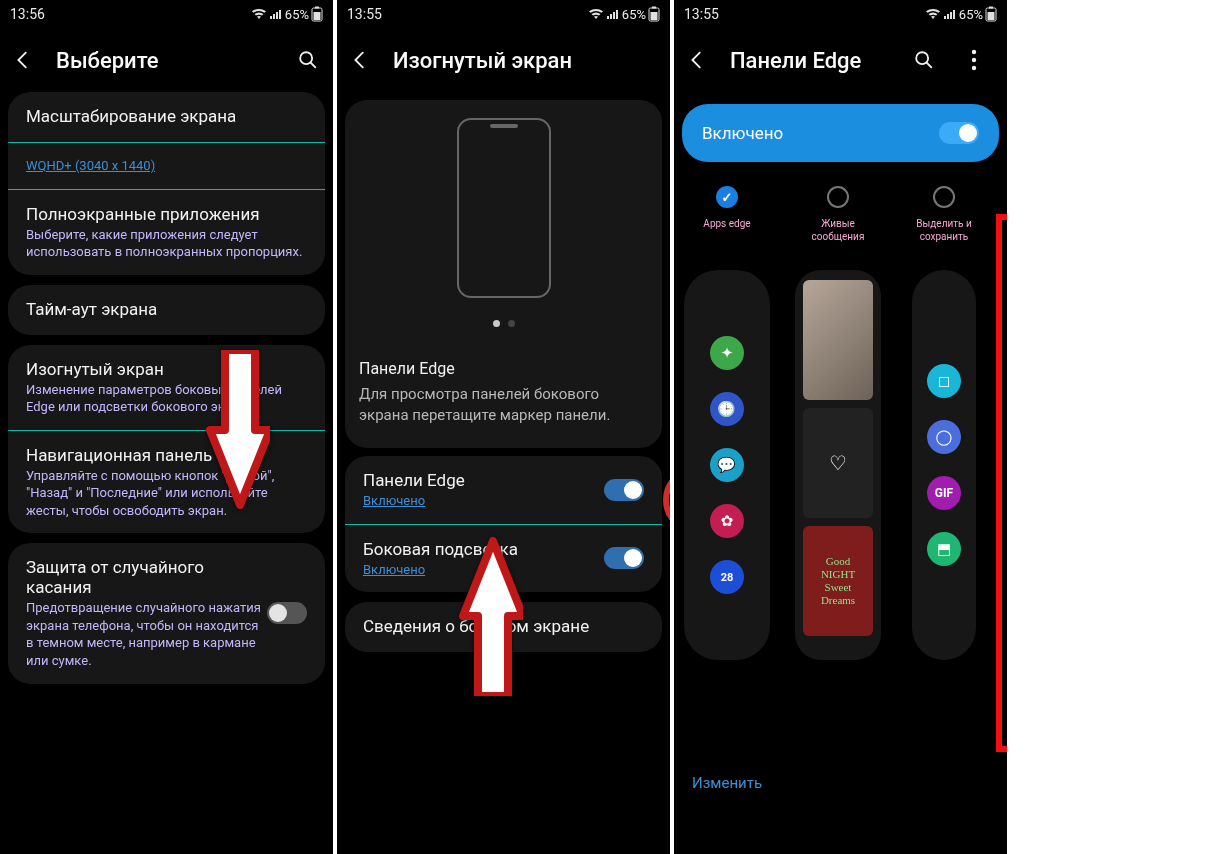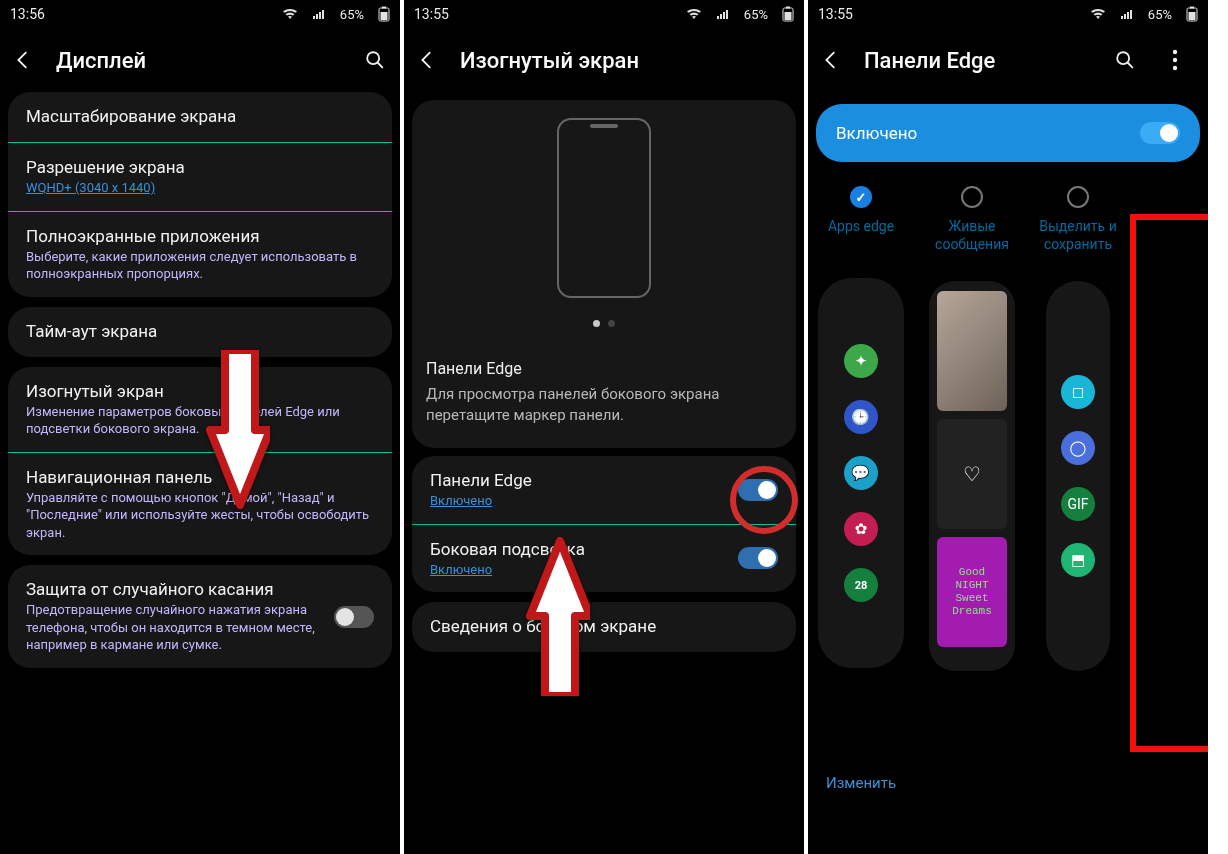--- a/index.html
+++ b/index.html
@@ -4,38 +4,38 @@
 <style>
   * { margin:0; padding:0; box-sizing:border-box; }
   body {
     background:#fff;
     font-family: -apple-system, BlinkMacSystemFont, 'Segoe UI', Roboto, Arial, sans-serif;
     width:1228px; height:854px;
     display:flex; gap:4px;
     overflow:hidden;
   }
   .phone {
-    width:400px; height:854px;
+    width:333px; height:854px;
     background:#000;
     color:#ececec;
     position:relative;
     overflow:hidden;
     flex-shrink:0;
   }
   
   .statusbar {
     height:28px;
     display:flex;
     align-items:center;
     padding:0 10px;
     font-size:14px;
     color:#eaeaea;
   }
   .statusbar .sb-left { flex:1; }
-  .statusbar .sb-right { display:flex; align-items:center; gap:14px; }
+  .statusbar .sb-right { display:flex; align-items:center; gap:2px; }
   .sb-ico { display:inline-flex; }
   
   .app-header {
     height:64px; display:flex; align-items:center;
     padding:0 12px; gap:20px;
   }
   .app-header .back { width:24px; }
   .app-header .title { flex:1; font-size:22px; font-weight:500; color:#fafafa; }
   .app-header .act { width:24px; }
   .ico-search svg, .ico-more svg, .ico-back svg { display:block; }
@@ -114,22 +114,22 @@
   .check {
     width:22px; height:22px; border-radius:50%;
     border:2px solid #777; margin-bottom:10px;
     display:flex; align-items:center; justify-content:center;
   }
   .check.checked { background:#1a7fe2; border-color:#1a7fe2; }
   .check.checked::after {
     content:"✓"; color:#fff; font-size:13px; font-weight:bold;
   }
   .panel-name {
-    font-size:14px; color:#0369a1; text-align:center;
-    min-height:32px; line-height:1.25; margin-bottom:28px;
+    font-size:10px; color:#f9a8d4; text-align:center;
+    min-height:32px; line-height:1.25; margin-bottom:20px;
   }
   .panel-preview {
     width:86px; height:390px;
     background:#171717; border-radius:34px;
     display:flex; flex-direction:column; align-items:center;
     justify-content:center; gap:22px; padding:18px 0;
   }
   .app-bubble {
     width:34px; height:34px; border-radius:50%;
     display:flex; align-items:center; justify-content:center;
@@ -196,36 +196,35 @@
           </svg>
       </span>
     </div>
   </div>
   <div class="app-header">
     <span class="back ico-back">
       <svg width="22" height="22" viewBox="0 0 24 24">
           <path d="M15 4 L7 12 L15 20" stroke="#f0f0f0" stroke-width="2" fill="none" stroke-linecap="round"></path>
         </svg>
     </span>
-    <span class="title">Дисплей</span>
+    <span class="title">Выберите</span>
     <span class="act ico-search">
       <svg width="22" height="22" viewBox="0 0 24 24">
           <circle cx="10" cy="10" r="6.5" stroke="#f0f0f0" stroke-width="2" fill="none"></circle>
           <line x1="15" y1="15" x2="20" y2="20" stroke="#f0f0f0" stroke-width="2" stroke-linecap="round"></line>
         </svg>
     </span>
   </div>
 
   <div class="list">
     <div class="card">
       <div class="row">
         <div class="r-title">Масштабирование экрана</div>
       </div>
       <div class="row">
-        <div class="r-title">Разрешение экрана</div>
         <div class="r-sub blue">WQHD+ (3040 x 1440)</div>
       </div>
       <div class="row">
         <div class="r-title">Полноэкранные приложения</div>
         <div class="r-sub">Выберите, какие приложения следует использовать в полноэкранных пропорциях.</div>
       </div>
     </div>
     <div class="card">
       <div class="row">
         <div class="r-title">Тайм-аут экрана</div>
@@ -394,49 +393,49 @@
   <div class="panels-area">
 
     <div class="panel-col" style="width:90px">
       <div class="check checked"></div>
       <div class="panel-name">Apps edge</div>
       <div class="panel-preview">
         <div class="app-bubble" style="background:#3da84a">✦</div>
         <div class="app-bubble" style="background:#2f55c8">🕒</div>
         <div class="app-bubble" style="background:#1aa0c9">💬</div>
         <div class="app-bubble" style="background:#c31d52">✿</div>
-        <div class="app-bubble" style="background:#15803d">
+        <div class="app-bubble" style="background:#1d4ed8">
             <span style="font-size:11px;font-weight:bold">28</span>
           </div>
       </div>
     </div>
 
     <div class="panel-col" style="width:96px">
       <div class="check"></div>
       <div class="panel-name" style="white-space:pre-line">Живые
 сообщения</div>
       <div class="panel-preview images">
         <div class="img-placeholder" style="height:120px;background:linear-gradient(135deg,#b7a79a,#6d6258)"></div>
         <div class="img-placeholder" style="height:110px;background:#222;display:flex;align-items:center;justify-content:center;color:#fff;font-size:20px">♡</div>
-        <div class="img-placeholder" style="height:110px;background:#a21caf;display:flex;align-items:center;justify-content:center;text-align:center;font-family:Liberation Mono, monospace;font-size:11px;line-height:1.2;white-space:pre-line;color:#8fe28a">Good
+        <div class="img-placeholder" style="height:110px;background:#7f1d1d;display:flex;align-items:center;justify-content:center;text-align:center;font-family:Liberation Serif, serif;font-size:11px;line-height:1.2;white-space:pre-line;color:#8fe28a">Good
 NIGHT
 Sweet
 Dreams</div>
       </div>
     </div>
 
 
     <div class="panel-col" style="width:80px">
       <div class="check"></div>
       <div class="panel-name" style="white-space:pre-line">Выделить и
 сохранить</div>
       <div class="panel-preview" style="width:64px">
         <div class="app-bubble" style="background:#19b6d8">◻</div>
         <div class="app-bubble" style="background:#4a6fdc">◯</div>
-        <div class="app-bubble" style="background:#15803d;font-size:14px;font-weight:normal">GIF</div>
+        <div class="app-bubble" style="background:#a21caf;font-size:12px;font-weight:bold">GIF</div>
         <div class="app-bubble" style="background:#1fb573">⬒</div>
       </div>
     </div>
   </div>
 
   <a class="bottom-link">Изменить</a>
 
   <div class="red-box" style="left:322px; top:214px; width:86px; height:538px;"></div>
 </div>
 

